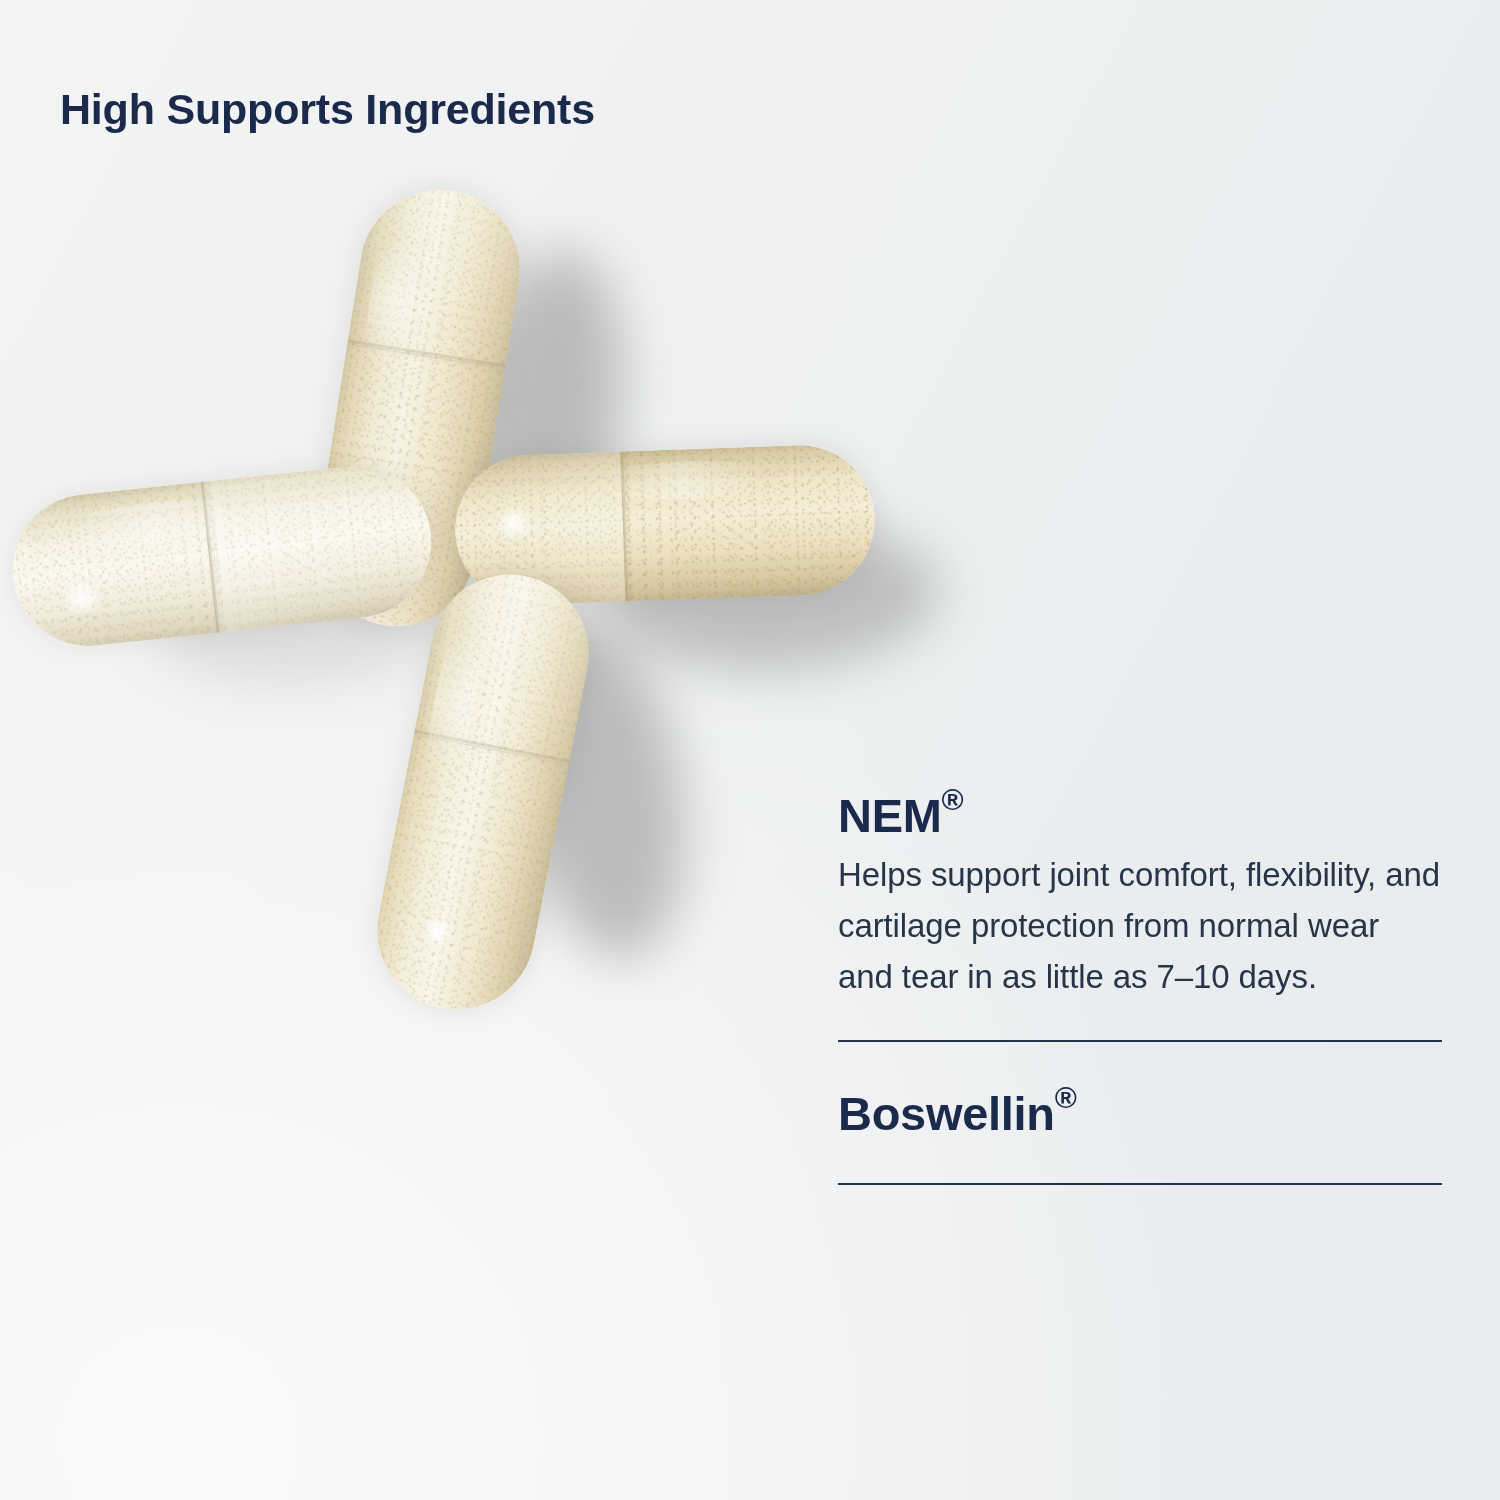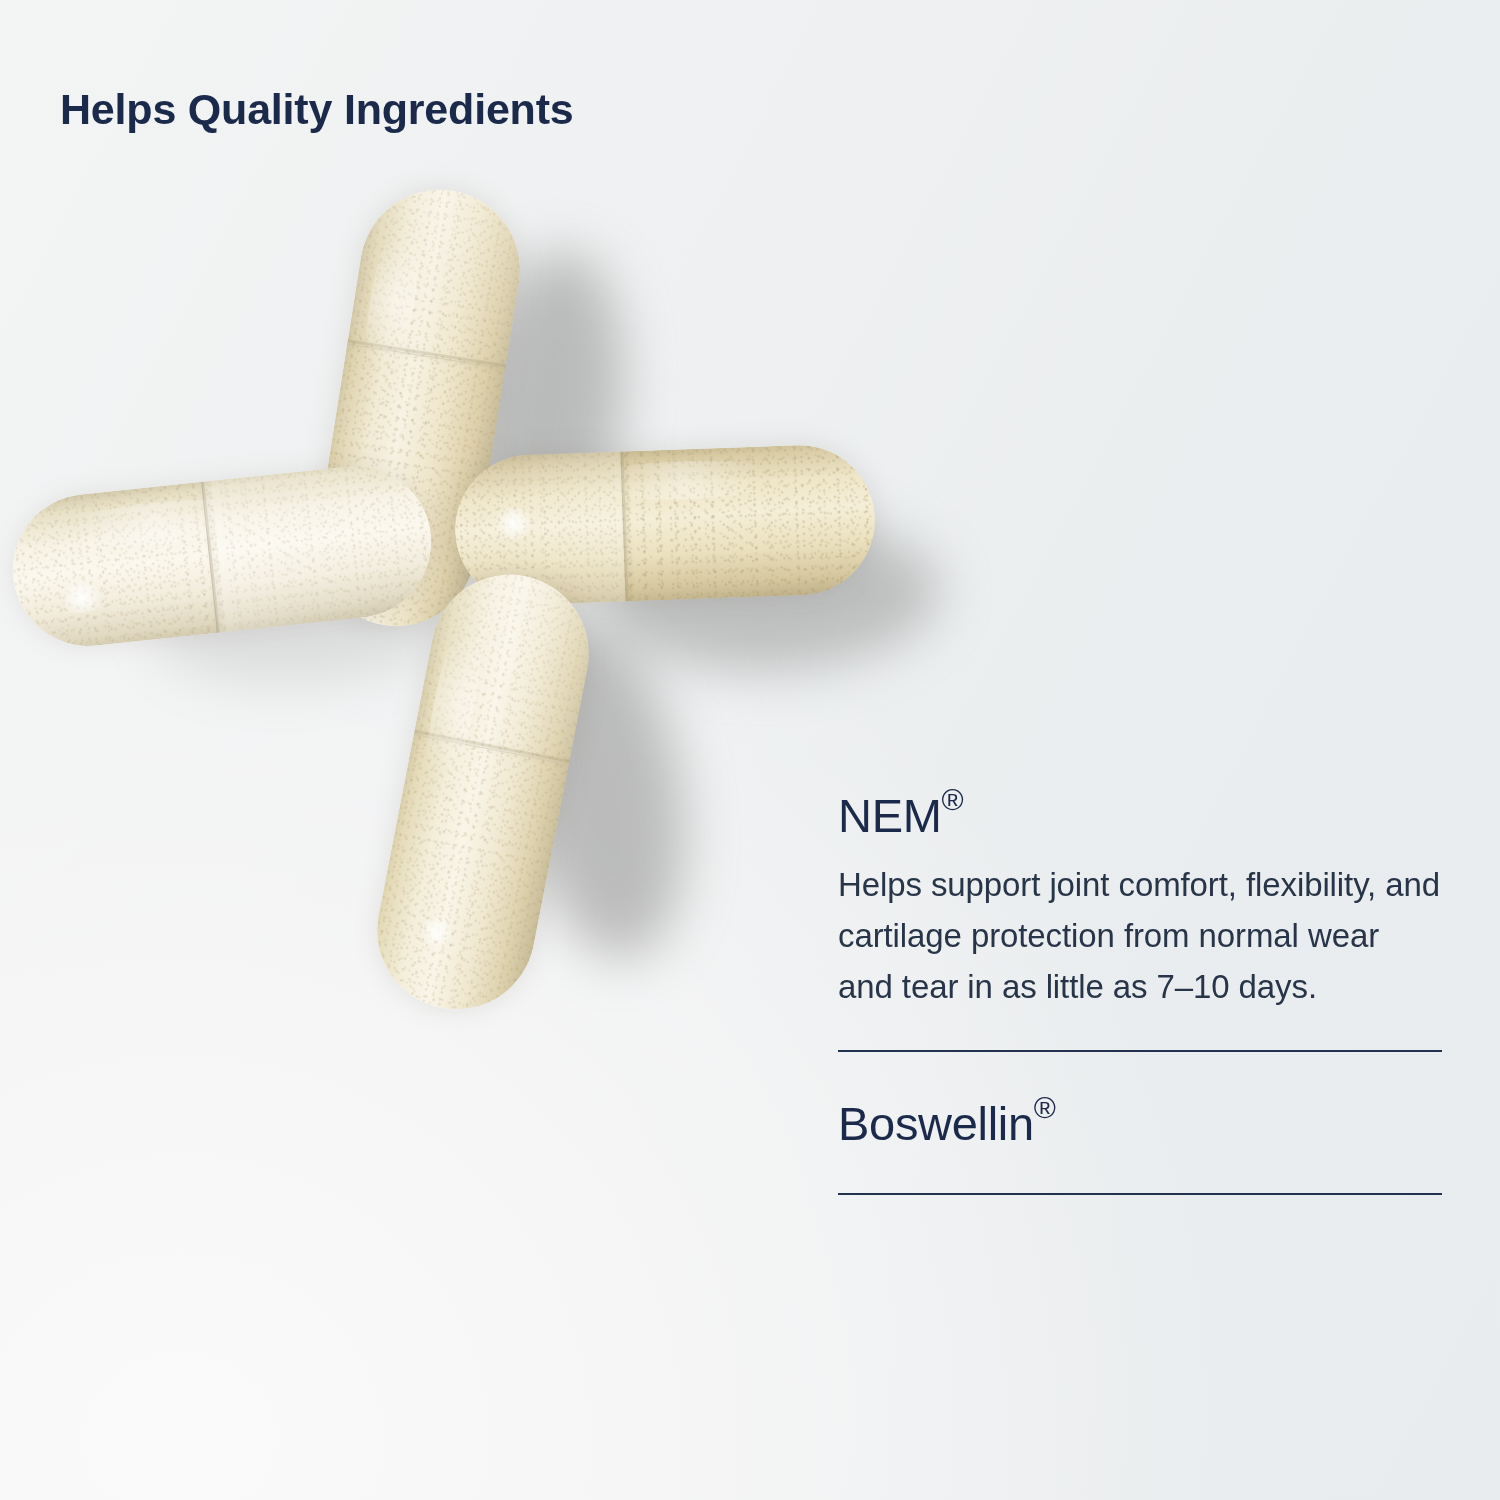--- a/index.html
+++ b/index.html
@@ -120,33 +120,33 @@
   #ingredients {
     position: absolute;
     left: 838px;
     top: 784px;
     width: 604px;
   }
 
   .ing-name {
     color: #1b2a4a;
     font-size: 47px;
-    font-weight: 400;
+    font-weight: 700;
     line-height: 1.06;
     letter-spacing: -0.3px;
     white-space: nowrap;
   }
   .ing-name .reg {
     font-size: 30px;
     vertical-align: 22px;
     letter-spacing: 0;
   }
 
   .ing-desc {
-    margin-top: 18px;
+    margin-top: 8px;
     color: #283548;
     font-size: 33px;
     font-weight: 300;
     line-height: 1.55;
     letter-spacing: -0.1px;
   }
 
   .rule {
     height: 0;
     border-top: 2px solid #22324f;
@@ -155,21 +155,21 @@
 
   #rule-mid   { margin-top: 38px; }
   #block-two  { margin-top: 40px; }
   #rule-bot   { margin-top: 44px; }
 </style>
 </head>
 <body>
 
 <div id="page">
 
-  <h1 id="page-title">Helps Quality Ingredients</h1>
+  <h1 id="page-title">High Supports Ingredients</h1>
 
   <div id="capsule-photo">
     <div class="capsule-group">
 
       <div class="pill-shadow" style="left:470px; top:110px; width:150px; height:330px; transform:rotate(8deg);"></div>
       <div class="pill-shadow" style="left:600px; top:380px; width:340px; height:150px; transform:rotate(-2deg); opacity:0.5;"></div>
       <div class="pill-shadow" style="left:520px; top:480px; width:160px; height:340px; transform:rotate(-10deg);"></div>
       <div class="pill-shadow" style="left:150px; top:400px; width:330px; height:140px; transform:rotate(-7deg); opacity:0.22;"></div>
 
       <div class="pill" style="left:338px; top:48px; width:160px; height:440px; transform:rotate(9deg);

